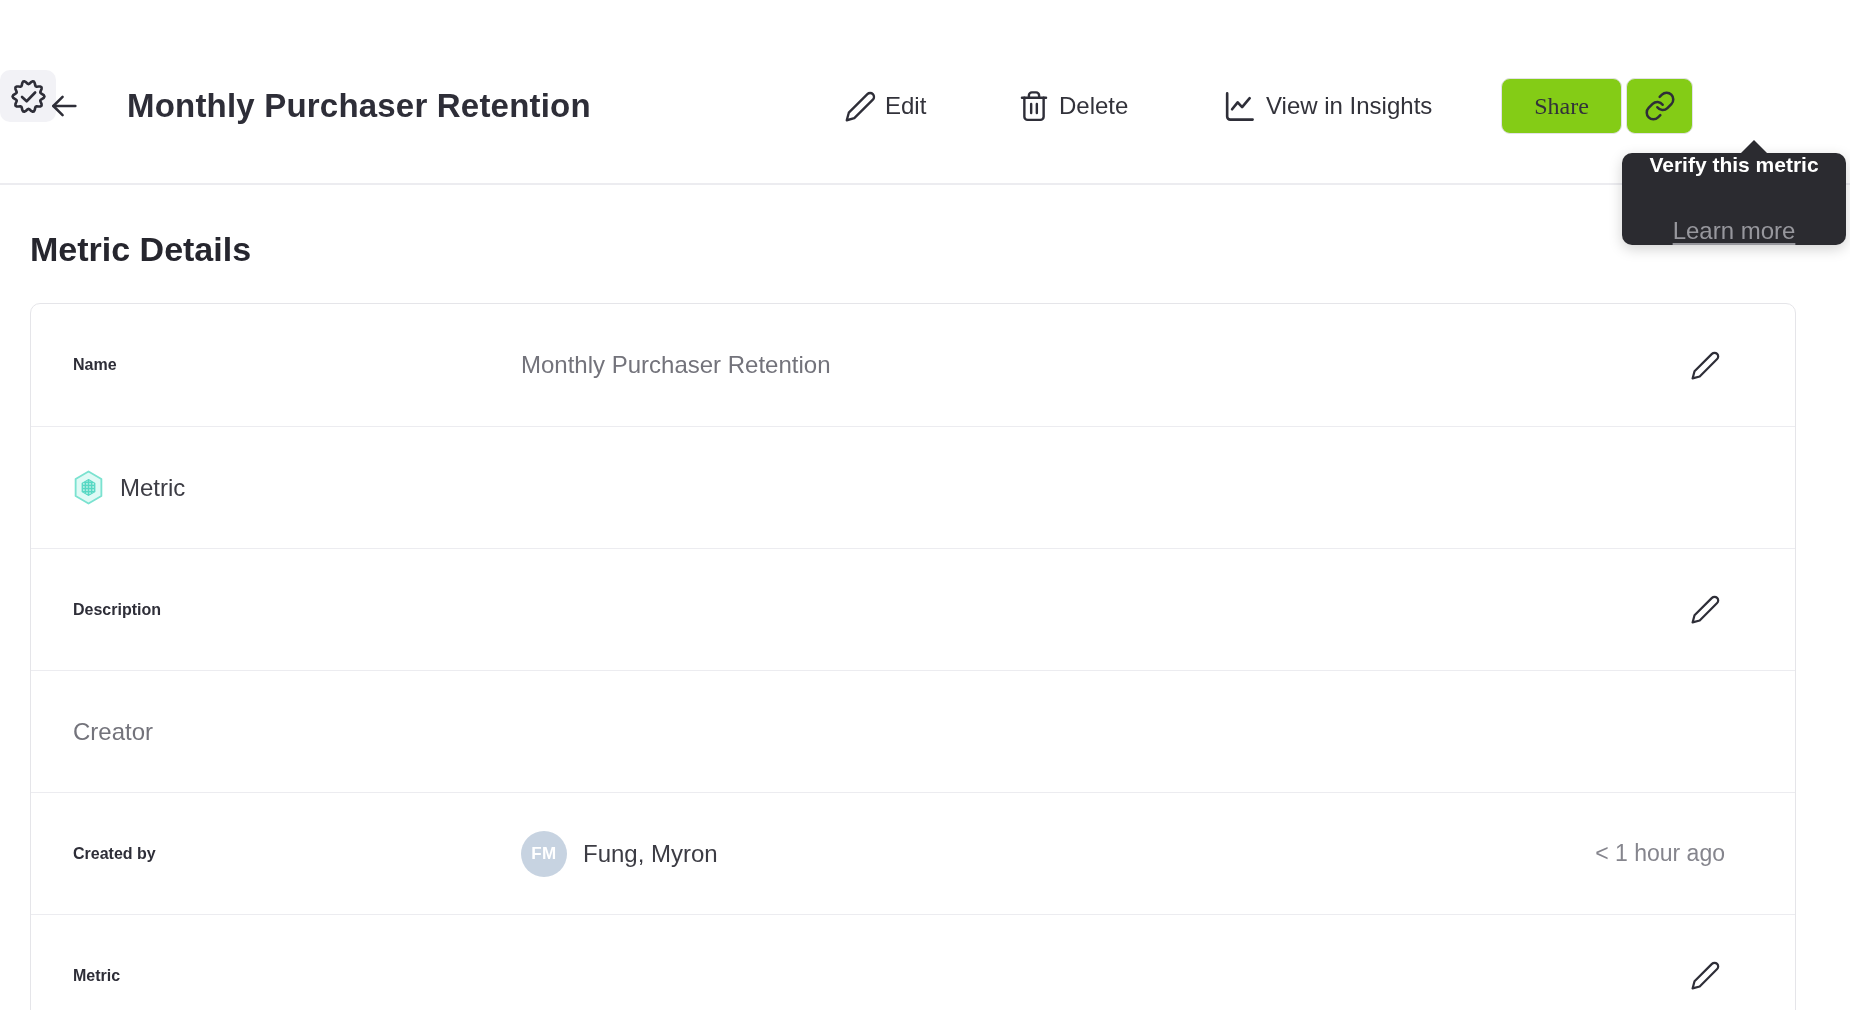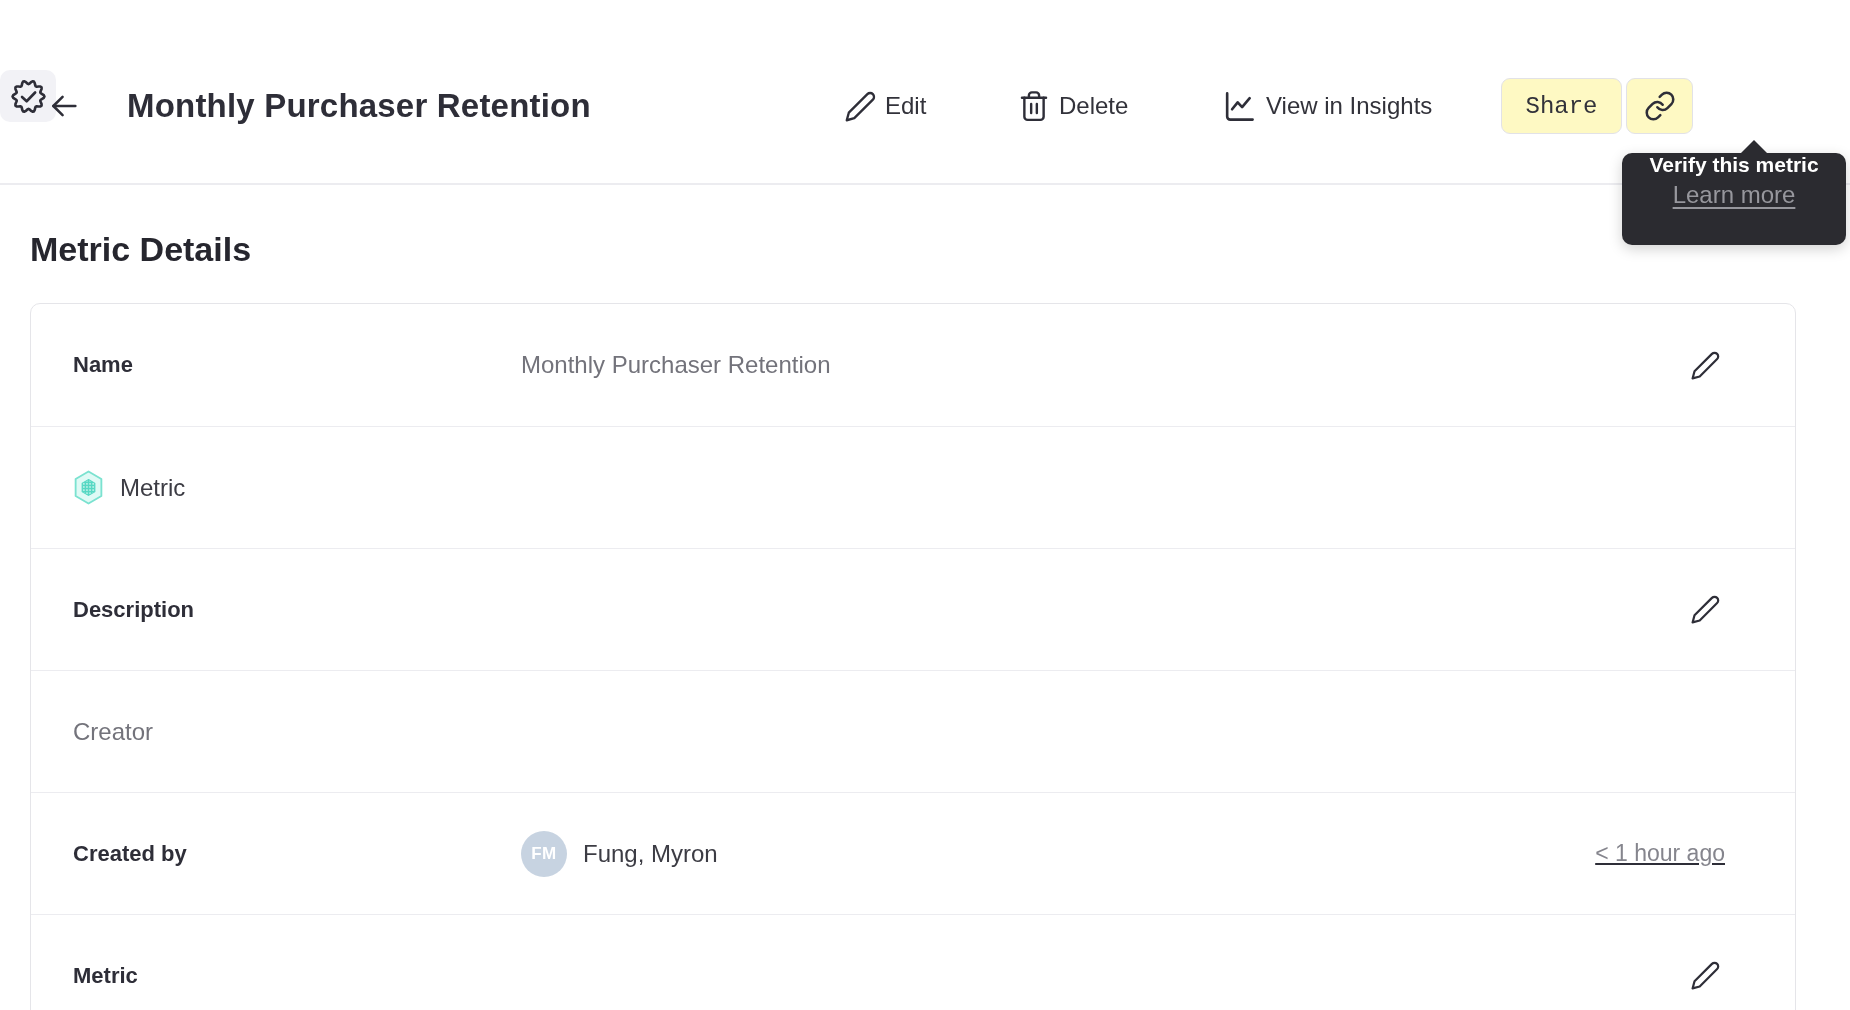--- a/index.html
+++ b/index.html
@@ -28,55 +28,55 @@
   .back-btn{position:absolute;left:44px;top:16px;width:40px;height:40px;display:flex;
     align-items:center;justify-content:center;cursor:pointer;background:none;border:none;}
   .page-title{position:absolute;left:127px;top:0;height:72px;display:flex;align-items:center;
     font-size:33px;font-weight:700;letter-spacing:.2px;color:var(--ink);}
   .tool-item{position:absolute;top:0;height:72px;display:flex;align-items:center;gap:8px;
     font-size:24px;font-weight:500;color:#32323a;cursor:pointer;background:none;border:none;
     font-family:inherit;}
   .tool-edit{left:844px;}
   .tool-delete{left:1017px;}
   .tool-insights{left:1221px;justify-content:space-between;}
-  .btn{position:absolute;top:8px;height:56px;background:#fef9c3;border:1.5px solid var(--btn-border);
+  .btn{position:absolute;top:8px;height:56px;background:#84cc16;border:1.5px solid var(--btn-border);
     border-radius:9px;display:flex;align-items:center;justify-content:center;cursor:pointer;
-    font-family:Liberation Mono, monospace;font-size:24px;font-weight:500;color:#32323a;}
+    font-family:Liberation Serif, serif;font-size:24px;font-weight:500;color:#32323a;}
   .btn-share{left:1501px;width:121px;}
   .btn-link{left:1626px;width:67px;}
   .btn-badge{left:1719px;top:10px;width:56px;height:52px;background:var(--badge-btn-bg);
     border:none;border-radius:10px;display:flex;align-items:center;justify-content:center;cursor:pointer;}
 
   .header-divider{position:absolute;left:0;top:183px;width:1850px;height:1.5px;background:var(--line);}
 
   
   .tooltip{position:absolute;left:1622px;top:153px;width:224px;height:92px;background:var(--tooltip-bg);
     border-radius:10px;z-index:10;display:flex;flex-direction:column;align-items:center;
-    justify-content:flex-start;gap:4px;box-shadow:0 4px 14px rgba(0,0,0,.18);}
+    justify-content:space-between;gap:4px;box-shadow:0 4px 14px rgba(0,0,0,.18);}
   .tooltip-arrow{position:absolute;left:118px;top:-13px;width:0;height:0;
     border-left:14px solid transparent;border-right:14px solid transparent;
     border-bottom:14px solid var(--tooltip-bg);}
   .tooltip-title{color:#fff;font-size:21px;font-weight:700;}
   .tooltip-link{color:var(--tooltip-link);font-size:24px;text-decoration:underline;
     text-underline-offset:4px;cursor:pointer;}
 
   
   .section-title{position:absolute;left:30px;top:230px;font-size:34px;font-weight:700;color:#26262e;}
 
   
   .card{position:absolute;left:30px;top:303px;width:1766px;height:760px;background:#fff;
     border:1.5px solid var(--card-border);border-radius:10px;overflow:hidden;}
   .row{height:122px;display:grid;grid-template-columns:448px 1fr auto;align-items:center;
     padding:0 70px 0 42px;}
   .row + .row{border-top:1.5px solid var(--line);}
-  .row-label{font-size:22px;font-weight:700;color:var(--ink);}
+  .row-label{font-size:16px;font-weight:700;color:var(--ink);}
   .row-value{display:flex;align-items:center;gap:16px;font-size:24px;}
   .val-gray{color:var(--gray-val);}
   .val-dark{color:var(--ink-soft);}
-  .row-action{display:flex;align-items:center;text-decoration:underline;}
+  .row-action{display:flex;align-items:center;}
   .icon-btn{width:40px;height:40px;display:flex;align-items:center;justify-content:center;
     background:none;border:none;cursor:pointer;}
   .avatar{width:46px;height:46px;border-radius:50%;background:var(--avatar-bg);display:flex;
     align-items:center;justify-content:center;color:#fff;font-size:17px;font-weight:700;
     letter-spacing:.5px;flex:0 0 auto;}
   .timestamp{font-size:23px;color:var(--gray-time);}
   svg{display:block;}
 </style>
 </head>
 <body>

